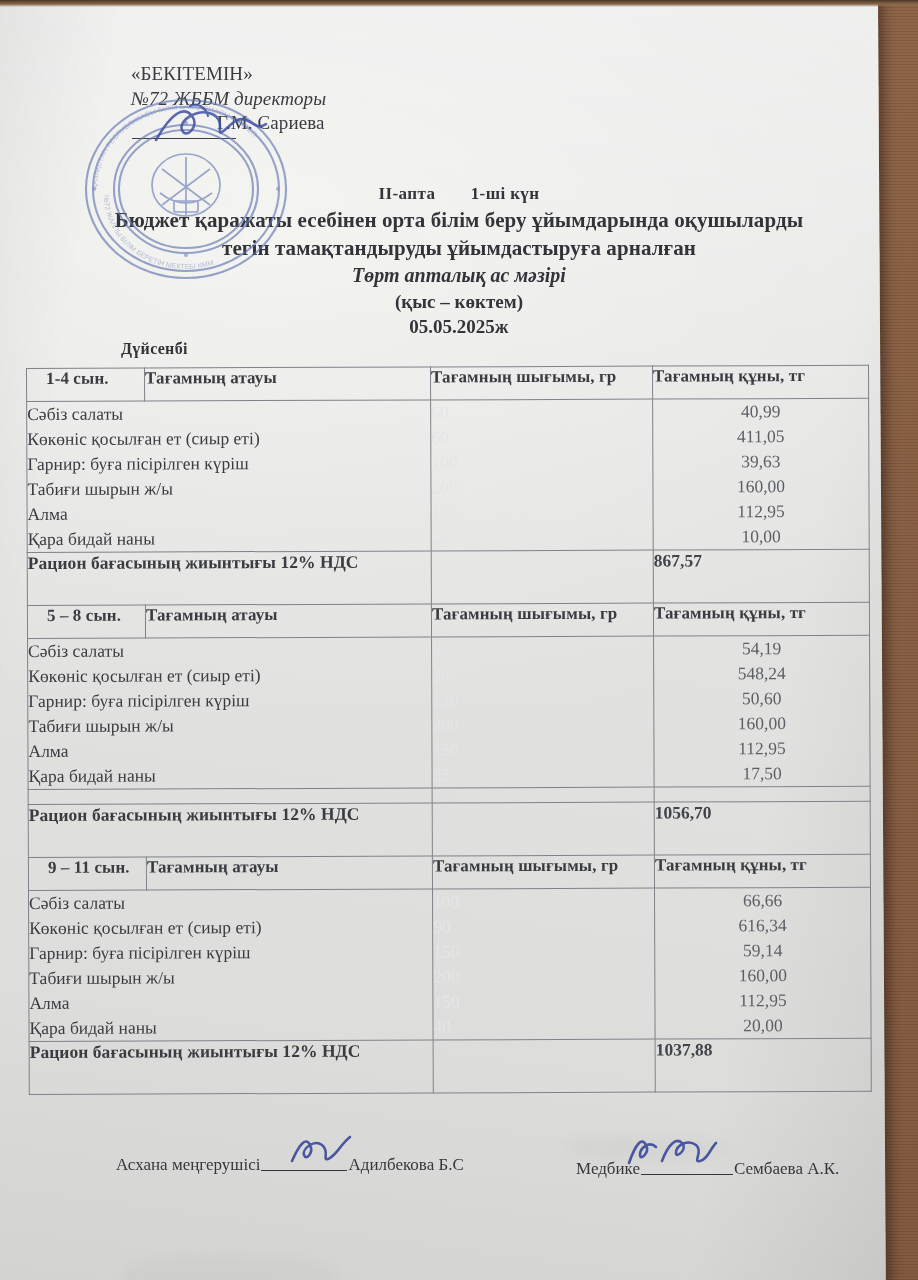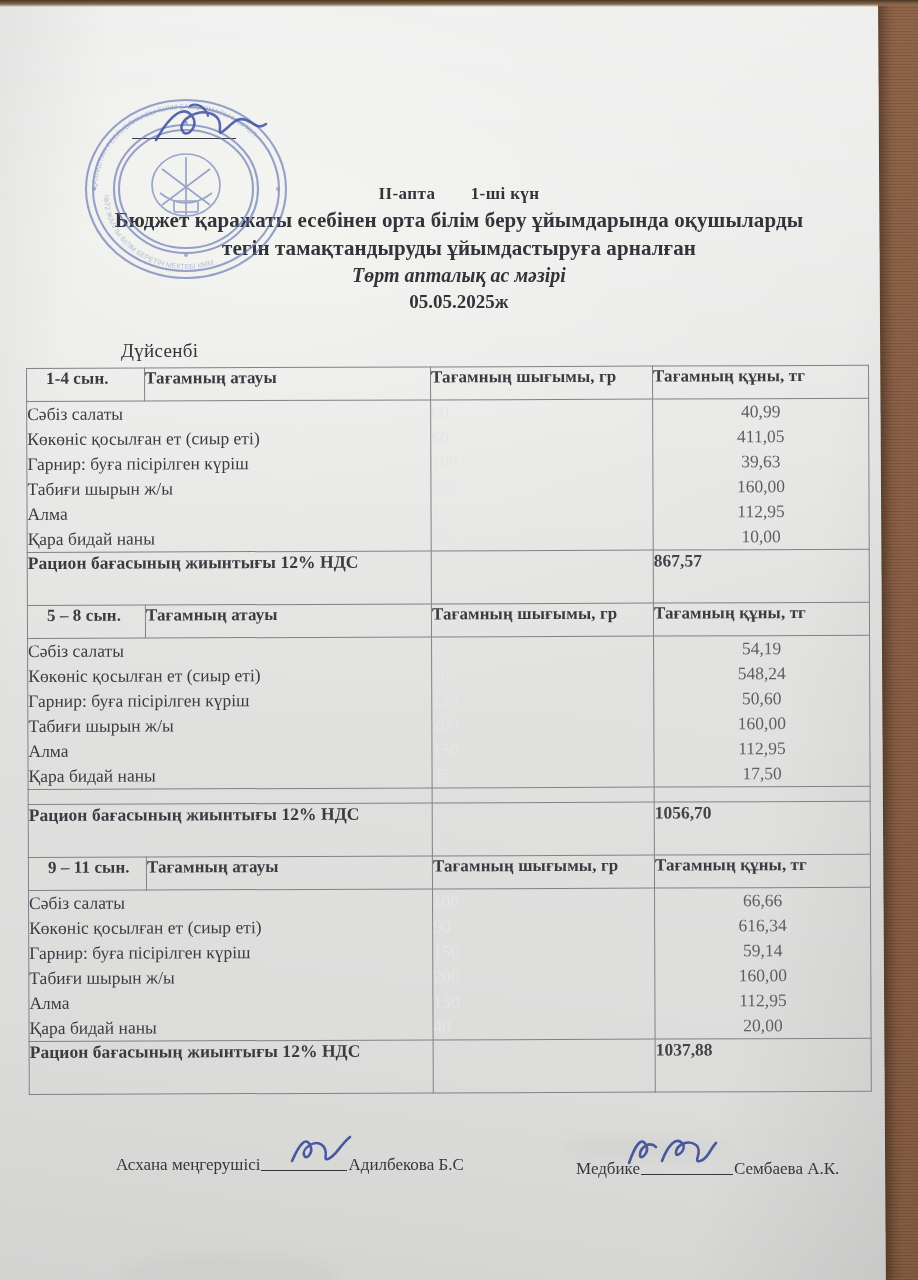--- a/index.html
+++ b/index.html
@@ -125,22 +125,22 @@
   }
   .t-sub  { font-weight: bold; font-size: 20px; font-style: italic; }
   .t-par  { font-weight: bold; font-size: 19px; }
   .t-date { font-weight: bold; font-size: 19px; }
 
   
   .weekday {
     position: absolute;
     left: 121px;
     top: 340px;
-    font-size: 19px;
-    font-weight: normal;
+    font-size: 16px;
+    font-weight: bold;
     letter-spacing: .3px;
   }
 
   
   .tblwrap {
     position: absolute;
     left: 26px;
     top: 368px;
     width: 842px;
     transform: rotate(-0.22deg);
@@ -237,20 +237,25 @@
 
   <div class="desk"></div>
   <div class="paper"></div>
   <div class="topedge"></div>
 
   <div class="smudge" style="left:560px;top:1135px;width:170px;height:26px;"></div>
   <div class="smudge" style="left:120px;top:1255px;width:220px;height:40px;"></div>
 
   <div class="content">
 
+    <div class="approve">
+      <div class="ln1">«БЕКІТЕМІН»</div>
+      <div class="ln2">№72 ЖББМ директоры</div>
+      <div class="ln3">Г.М. Сариева</div>
+    </div>
     <div class="sigline"></div>
 
     <svg class="stamp" viewBox="0 0 208 185">
       <g fill="none" stroke="#6174b4" stroke-width="2.1" opacity="0.95">
         <ellipse cx="104" cy="92" rx="100" ry="89"></ellipse>
         <ellipse cx="104" cy="92" rx="93" ry="82"></ellipse>
         <ellipse cx="104" cy="92" rx="72" ry="64"></ellipse>
         <ellipse cx="104" cy="92" rx="67" ry="59"></ellipse>
       </g>
       <g fill="#6174b4" opacity="0.8">
@@ -285,20 +290,21 @@
 
     <div class="titles">
       <div class="t-week">
         <span>II-апта</span>
         <span class="gap"></span>
         <span>1-ші күн</span>
       </div>
       <div class="t-main">Бюджет қаражаты есебінен орта білім беру ұйымдарында оқушыларды</div>
       <div class="t-main">тегін тамақтандыруды ұйымдастыруға арналған</div>
       <div class="t-sub">Төрт апталық ас мәзірі</div>
+      <div class="t-par">(қыс – көктем)</div>
       <div class="t-date">05.05.2025ж</div>
     </div>
 
     <div class="weekday">Дүйсенбі</div>
 
     <div class="tblwrap">
       <table class="menu">
         <colgroup>
           <col class="c1">
             <col class="c2">

